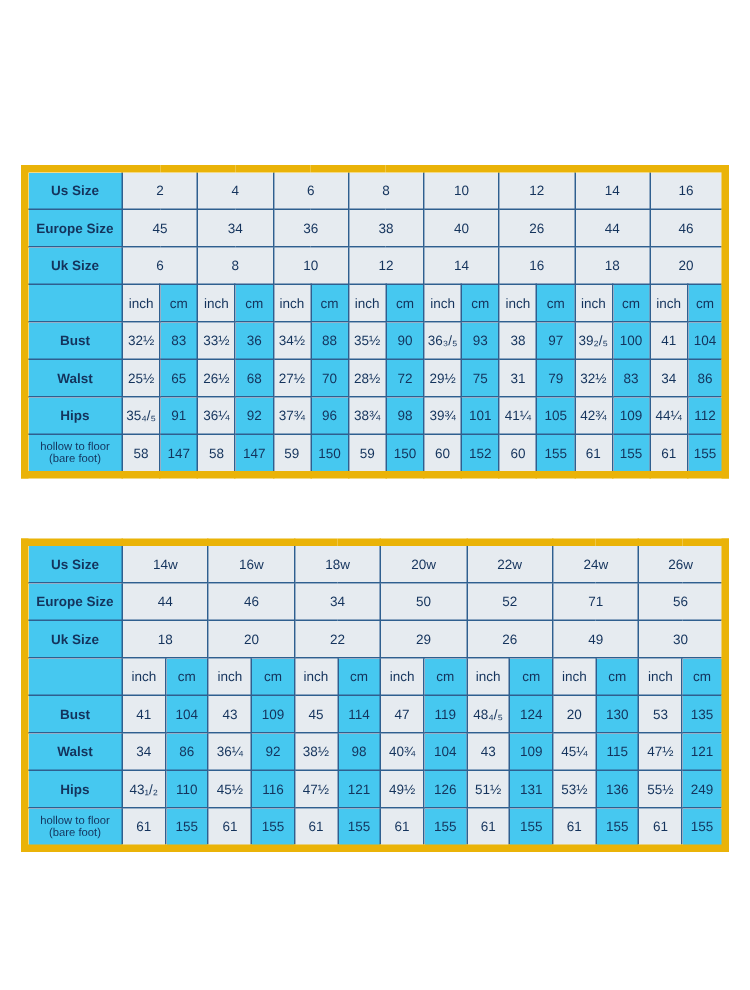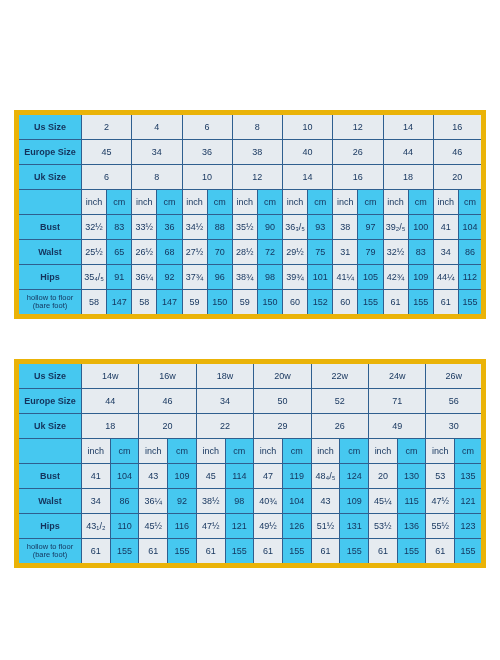--- a/index.html
+++ b/index.html
@@ -302,21 +302,21 @@
         <td class="cyan">116</td>
         <td class="light">47½</td>
         <td class="cyan">121</td>
         <td class="light">49½</td>
         <td class="cyan">126</td>
         <td class="light">51½</td>
         <td class="cyan">131</td>
         <td class="light">53½</td>
         <td class="cyan">136</td>
         <td class="light">55½</td>
-        <td class="cyan">123</td>
+        <td class="cyan">249</td>
       </tr>
       <tr>
         <td class="lbl small"><span>hollow to floor</span><br><span>(bare foot)</span></td>
         <td class="light">61</td>
         <td class="cyan">155</td>
         <td class="light">61</td>
         <td class="cyan">155</td>
         <td class="light">61</td>
         <td class="cyan">155</td>
         <td class="light">61</td>

